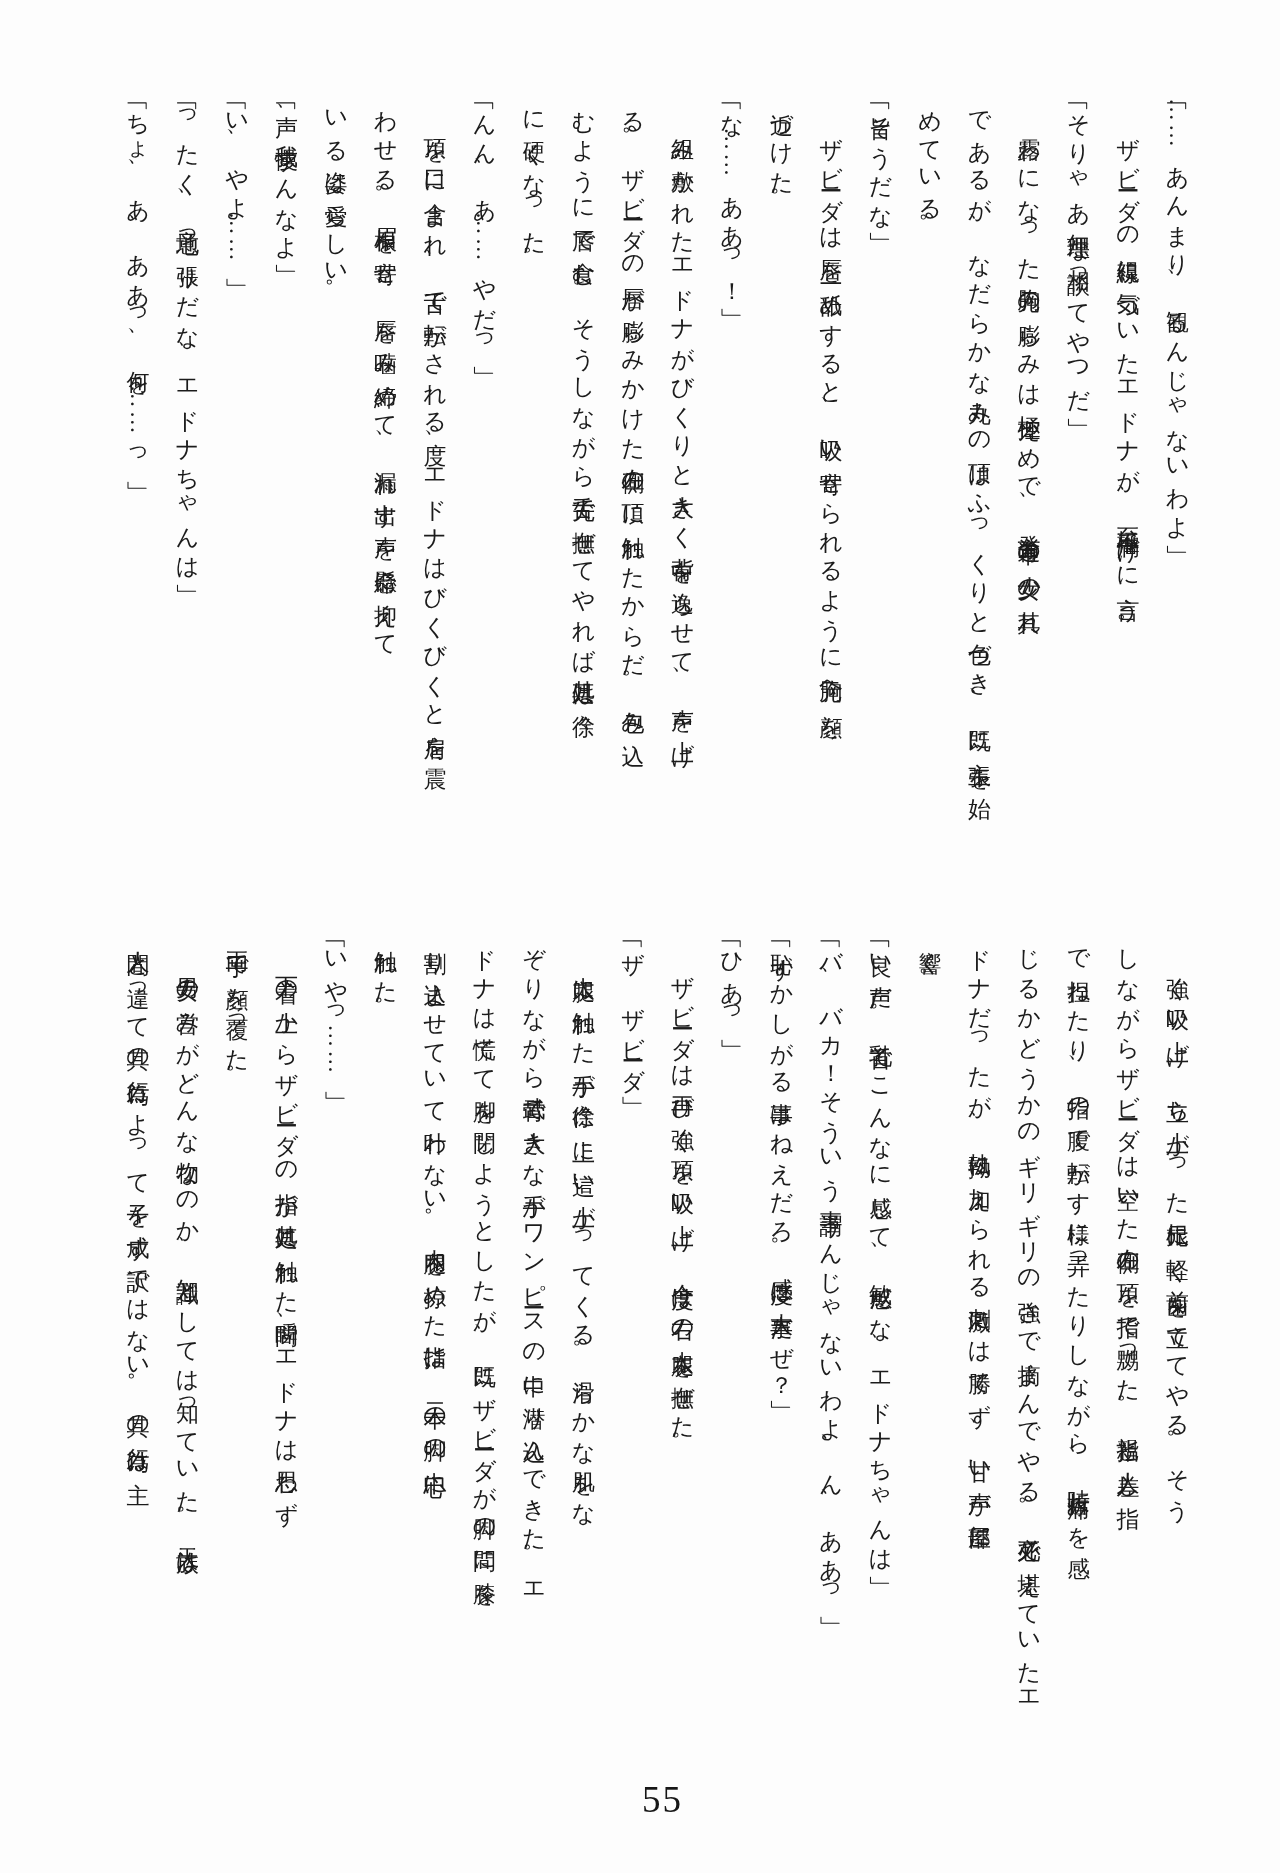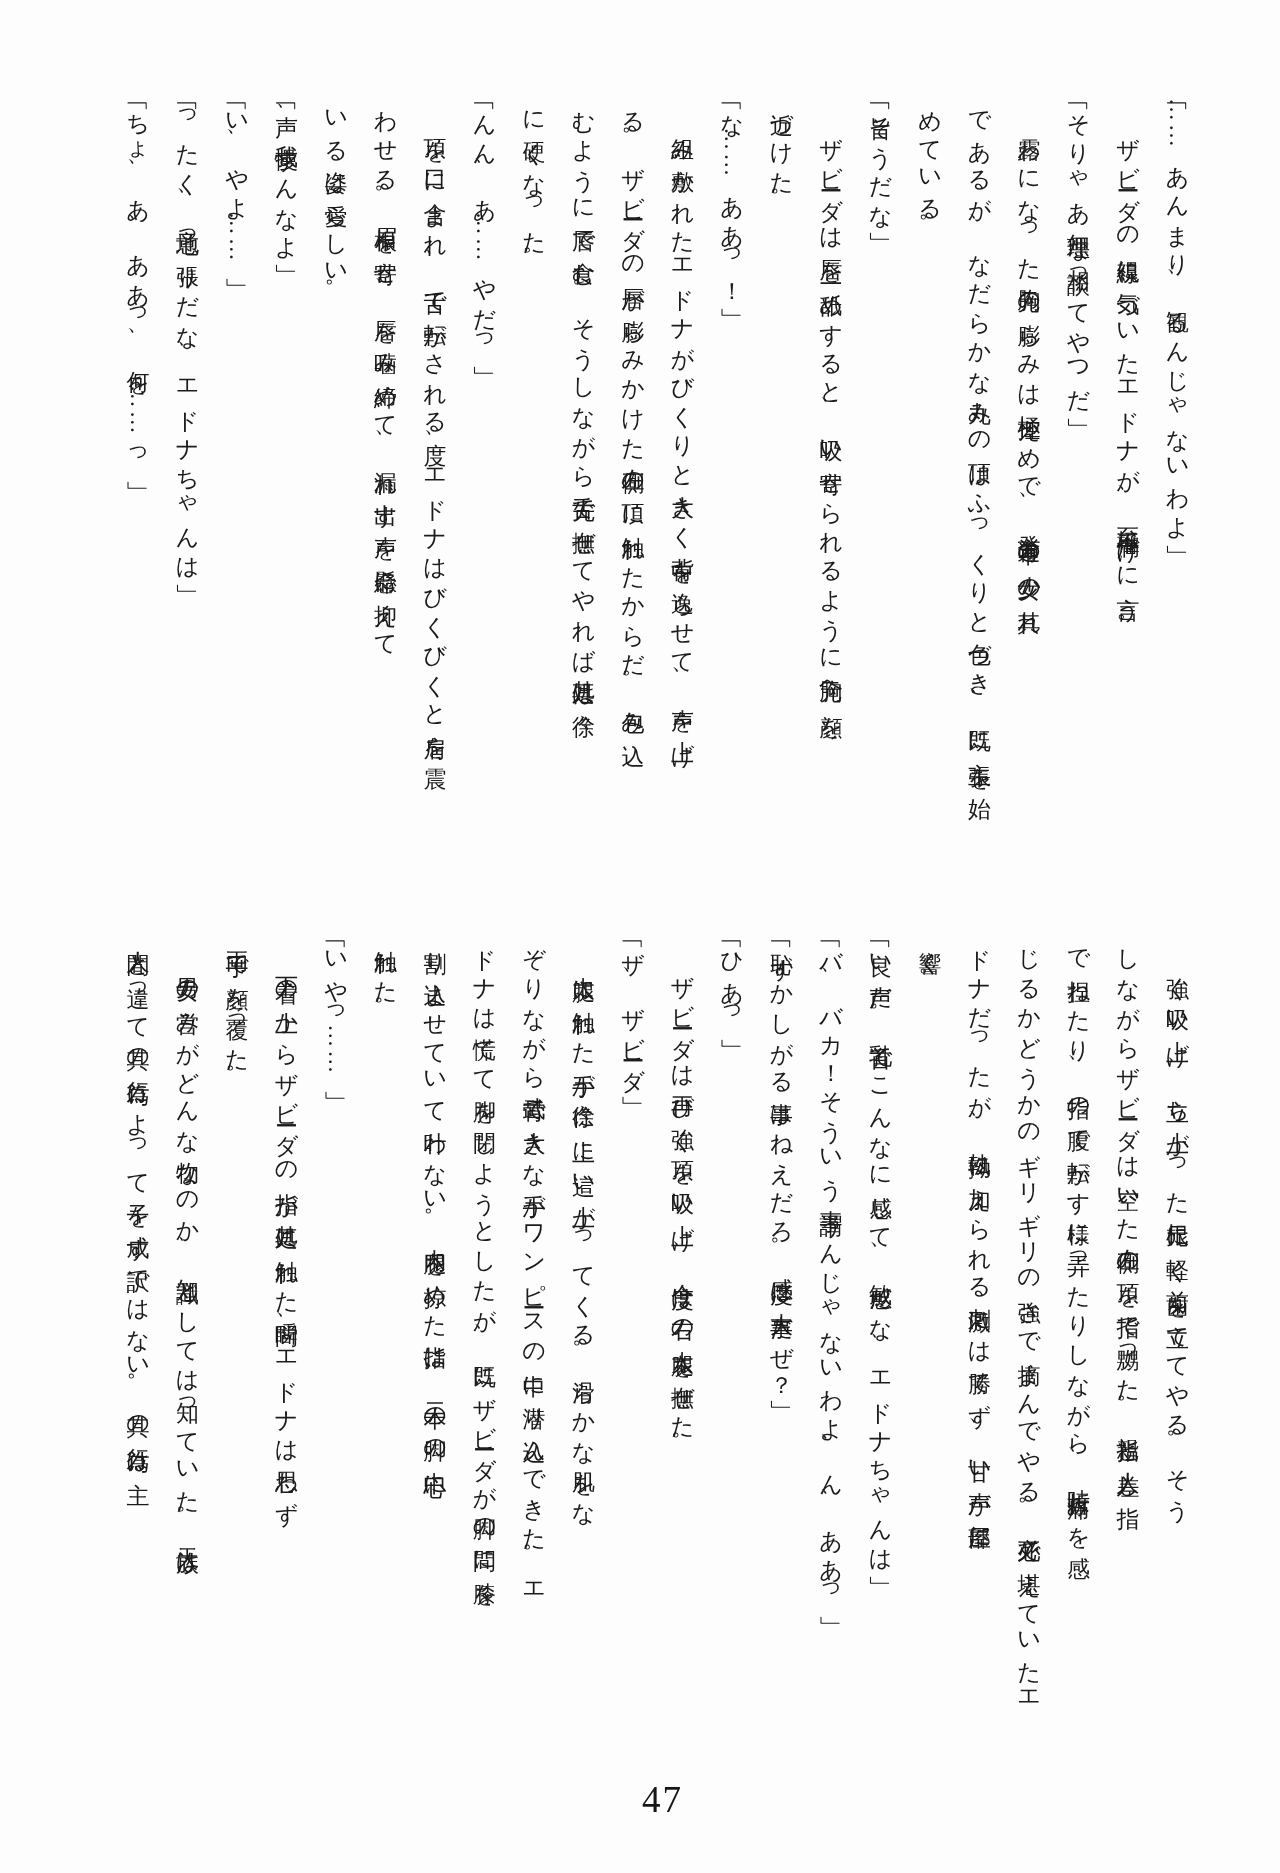--- a/index.html
+++ b/index.html
@@ -98,15 +98,15 @@
       <p>ドナは慌てて脚を閉じようとしたが、既にザビーダが脚の間に膝を</p>
       <p>割り込ませていて叶わない。内腿を掠めた指は、二本の脚の中心に</p>
       <p>触れた。</p>
       <p>「いやっ……」</p>
       <p class="indent">下着の上からザビーダの指が其処に触れた瞬間、エドナは思わず</p>
       <p>両手で顔を覆った。</p>
       <p class="indent">男女の営みがどんな物なのか、知識としては知っていた。天族は</p>
       <p>人間と違って其の行為によって子を成す訳ではない。其の行為は主</p>
     </div>
 
-  <div class="page-number">47</div>
+  <div class="page-number">55</div>
 
 </div>
 
 </body></html>

